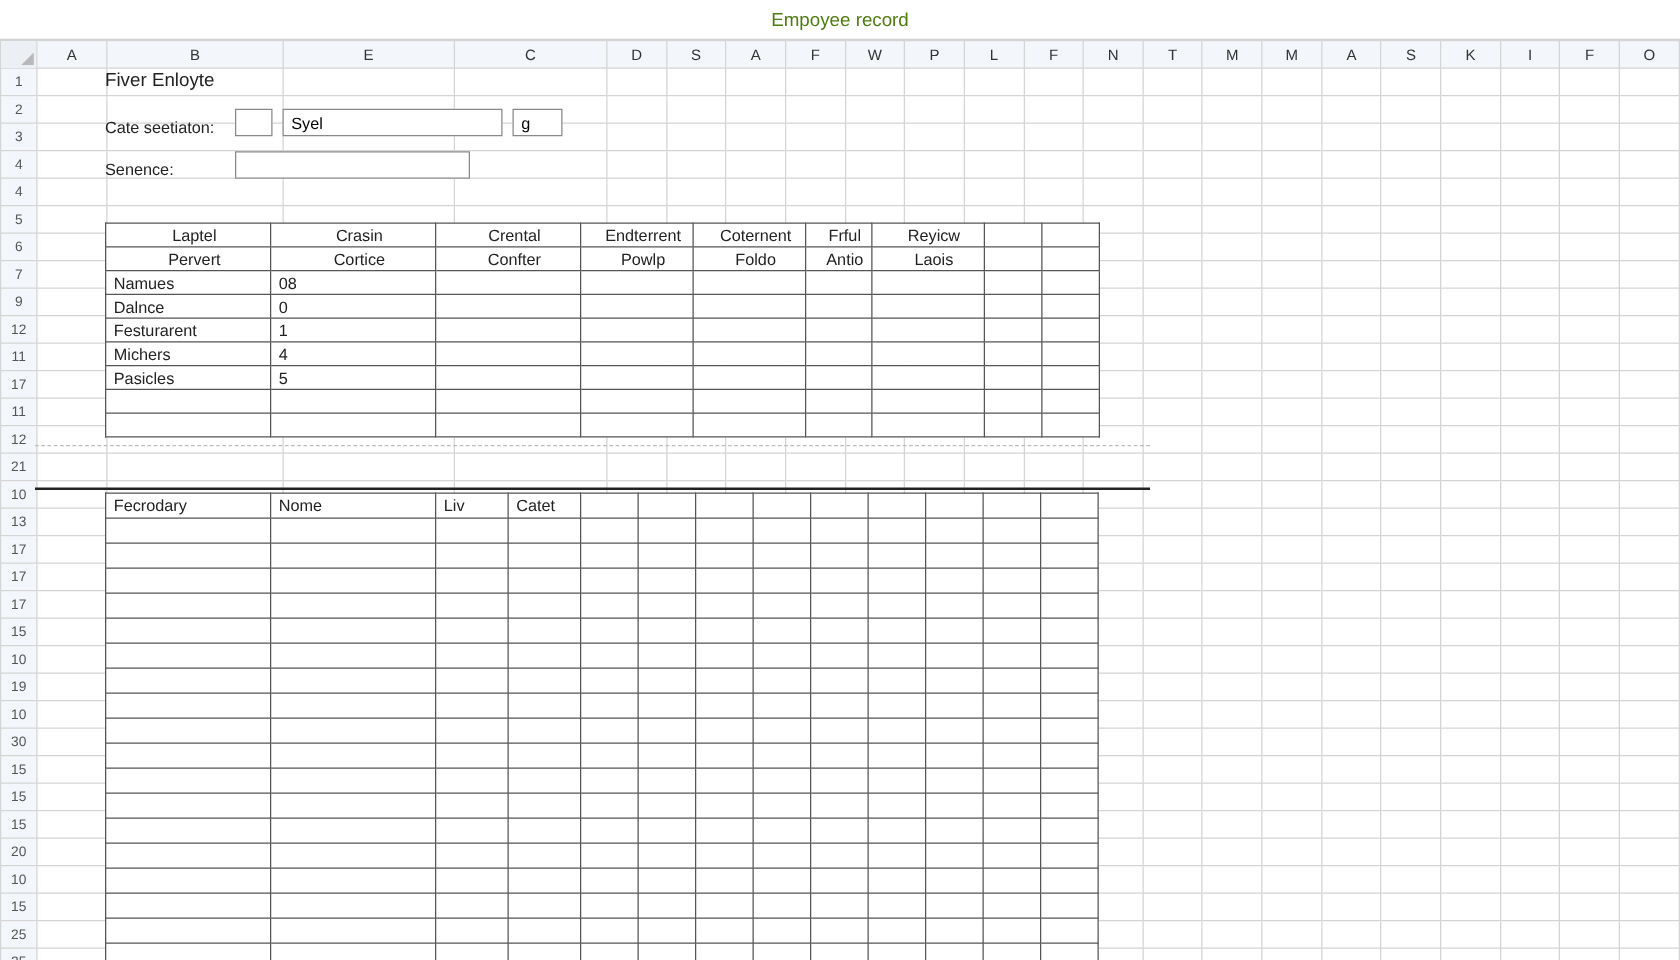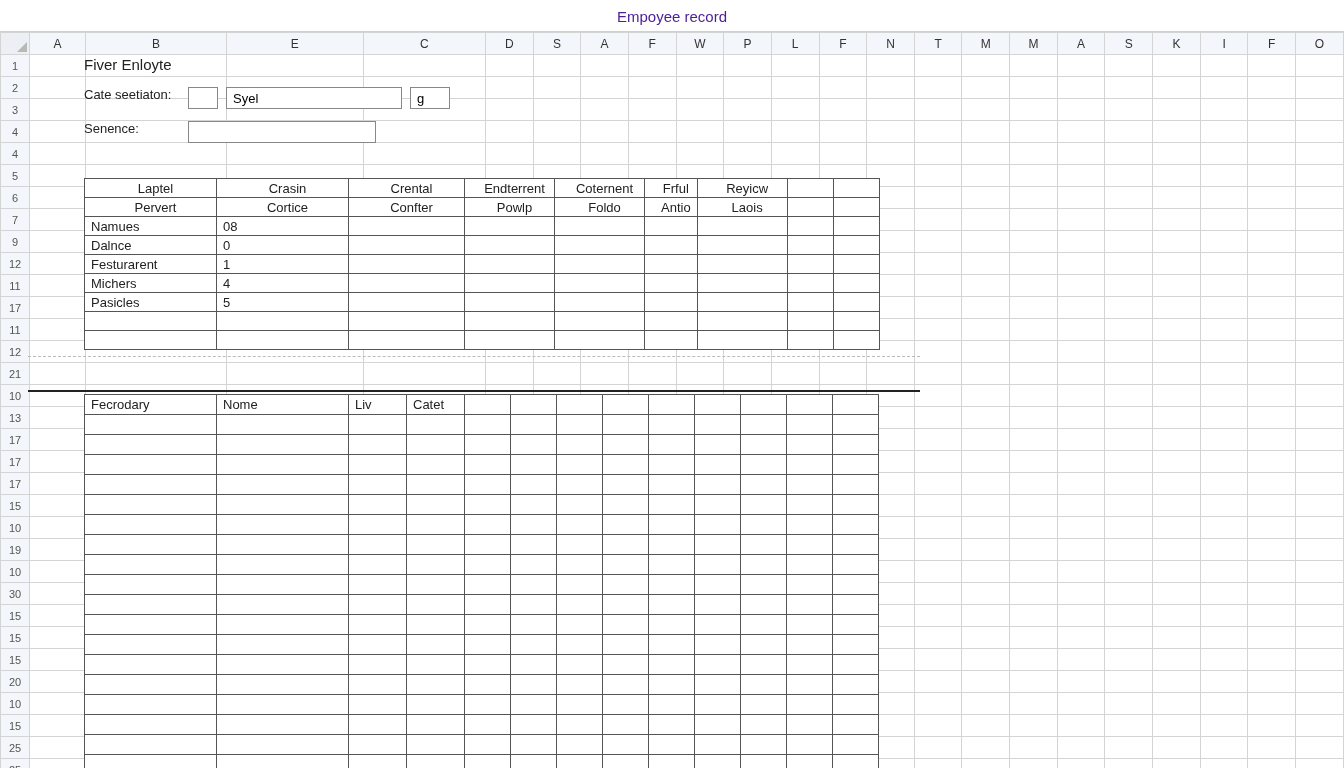--- a/index.html
+++ b/index.html
@@ -10,21 +10,21 @@
     background: #fff;
     color: #222;
     width: 1344px;
     height: 768px;
     overflow: hidden;
   }
   .title-bar {
     text-align: center;
     padding: 8px 0 6px 0;
     font-size: 15px;
-    color: #4c1d95;
+    color: #4d7c0f;
   }
   .sheet {
     position: relative;
     border-top: 1px solid #d0d0d0;
   }
   table.grid {
     border-collapse: collapse;
     table-layout: fixed;
     width: 1344px;
   }
@@ -86,21 +86,21 @@
     left: 84px; top: 24px;
     width: 560px;
     pointer-events: auto;
   }
   .form-title {
     font-size: 15px;
     margin-bottom: 14px;
   }
   .form-row {
     display: flex;
-    align-items: flex-start;
+    align-items: flex-end;
     gap: 8px;
     margin-bottom: 12px;
   }
   .form-row label {
     font-size: 13px;
     min-width: 96px;
   }
   .inp {
     border: 1px solid #888;
     background: #fff;

